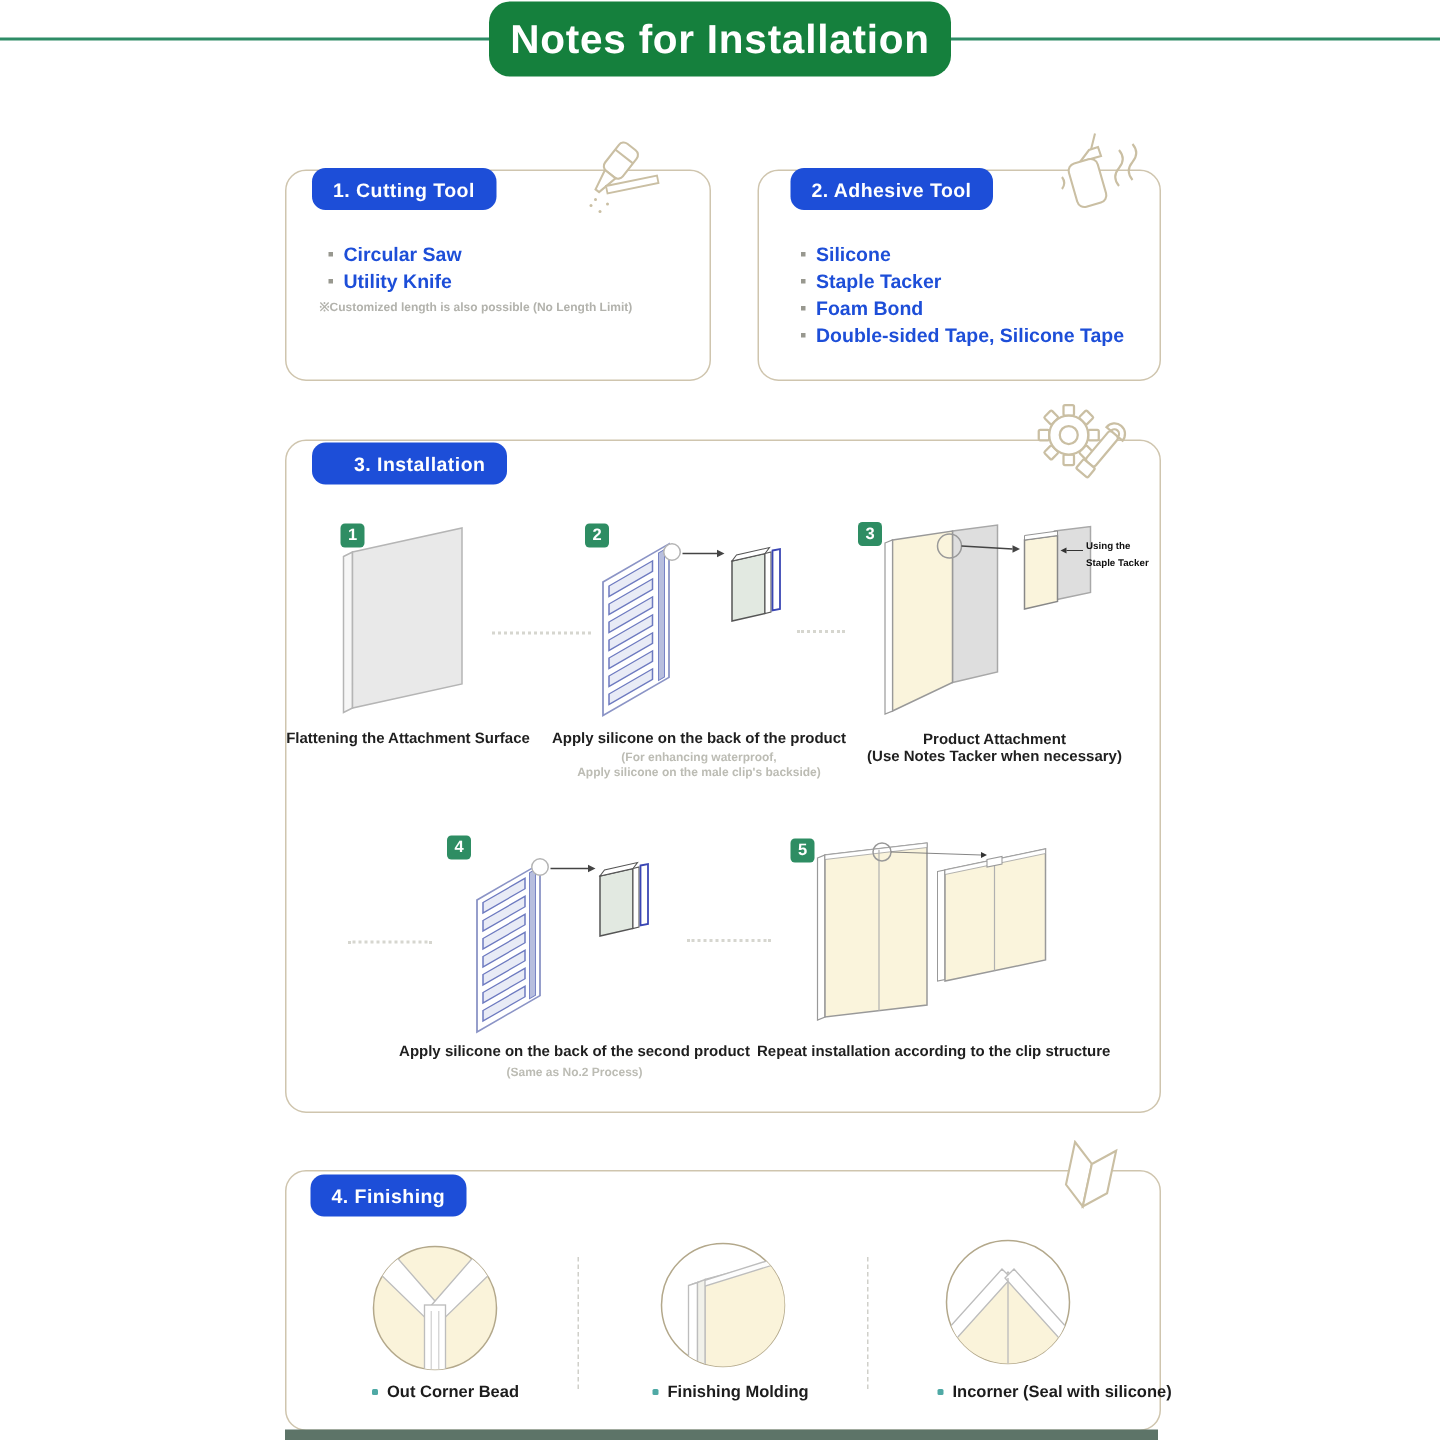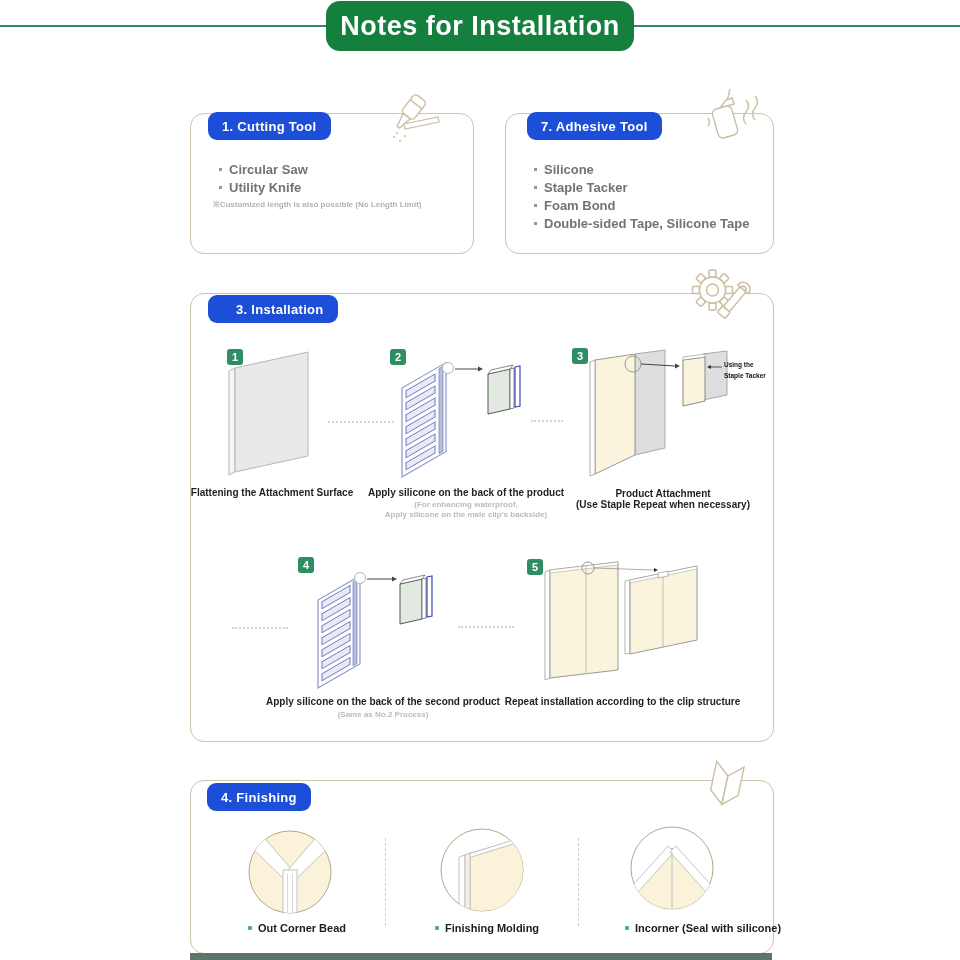--- a/index.html
+++ b/index.html
@@ -14,21 +14,21 @@
   .box2{left:505px;top:113px;width:267px;height:139px;}
   .box3{left:190px;top:293px;width:582px;height:447px;}
   .box4{left:190px;top:780px;width:582px;height:172px;}
   .chip{position:absolute;background:#1d4ed8;color:#fff;font-weight:bold;font-size:13px;
         border-radius:9px;display:flex;align-items:center;padding:0 14px;height:28px;z-index:3;
         letter-spacing:.3px;}
   .chip1{left:208px;top:112px;} .chip2{left:527px;top:112px;}
   .chip3{left:208px;top:295px;padding-left:28px;} .chip4{left:207px;top:783px;align-items:center;}
   .tool-list{position:absolute;list-style:none;margin:0;padding:0;z-index:2;}
   .tool-list li{display:flex;align-items:center;gap:7px;font-size:13px;font-weight:bold;
-        color:#737373;height:18px;}
+        color:#1d4ed8;height:18px;}
   .dot{width:3px;height:3px;background:#98988f;flex:none;}
   .list1{left:219px;top:160px;} .list2{left:534px;top:160px;}
   .note{position:absolute;left:213px;top:198px;font-size:8px;color:#b2b2ac;font-weight:bold;z-index:2;}
   .badge{position:absolute;width:16px;height:16px;background:#2e8d63;color:#fff;font-size:11px;
         font-weight:bold;display:flex;align-items:center;justify-content:center;border-radius:3px;z-index:3;}
   .ill{position:absolute;z-index:2;}
   .caption{position:absolute;font-size:10px;font-weight:bold;color:#1f1f1f;text-align:center;z-index:2;}
   .subcap{position:absolute;font-size:8px;font-weight:bold;color:#bcbcb4;text-align:center;z-index:2;}
   .annot{position:absolute;left:724px;top:359px;width:50px;font-size:6.5px;font-weight:bold;
         color:#111;line-height:1.7;z-index:3;}
@@ -76,21 +76,21 @@
       </li>
     <li>
         <span class="dot"></span>
         <span>Utility Knife</span>
       </li>
   </ul>
   <div class="note">※Customized length is also possible (No Length Limit)</div>
 
   <div class="box box2"></div>
   <div class="chip chip2">
-    <span>7. Adhesive Tool</span>
+    <span>2. Adhesive Tool</span>
   </div>
   <svg class="icon" style="left:696px;top:86px" width="68" height="62">
     <g stroke="#cabfa3" fill="#fff" stroke-width="1.4">
       <path d="M34,3 L30,19" fill="none"></path>
       <polygon points="24,22 38,18 36,12 30,14"></polygon>
       <rect x="19" y="21" width="20" height="30" rx="5" transform="rotate(-16 29 36)"></rect>
       <path d="M50,14 q5,6 0,12 q-5,6 0,12" fill="none"></path>
       <path d="M59,10 q5,6 0,12 q-5,6 0,12" fill="none"></path>
       <path d="M12,32 q3,4 0,8" fill="none"></path>
     </g>
@@ -244,21 +244,21 @@
     <polygon points="102,22 169,8 169,11 102,25" fill="#fff" stroke="#999" stroke-width="0.5"></polygon>
     <line x1="135" y1="15" x2="135" y2="89" stroke="#b0b0b0" stroke-width="0.8"></line>
     <polygon points="130,15 140,13 140,18 130,20" fill="#fff" stroke="#999" stroke-width="0.7"></polygon>
   </svg>
 
   <div class="caption" style="left:172px;top:487px;width:200px">Flattening the Attachment Surface</div>
   <div class="caption" style="left:355px;top:487px;width:222px">Apply silicone on the back of the product</div>
   <div class="subcap" style="left:355px;top:500px;width:222px">(For enhancing waterproof,</div>
   <div class="subcap" style="left:355px;top:510px;width:222px">Apply silicone on the male clip's backside)</div>
   <div class="caption" style="left:553px;top:488px;width:220px">Product Attachment</div>
-  <div class="caption" style="left:553px;top:499px;width:220px">(Use Staple Repeat when necessary)</div>
+  <div class="caption" style="left:553px;top:499px;width:220px">(Use Notes Tacker when necessary)</div>
   <div class="caption" style="left:262px;top:696px;width:242px">Apply silicone on the back of the second product</div>
   <div class="subcap" style="left:262px;top:710px;width:242px">(Same as No.2 Process)</div>
   <div class="caption" style="left:500px;top:696px;width:245px">Repeat installation according to the clip structure</div>
 
   <div class="dotsep" style="left:328px;top:421px;width:66px"></div>
   <div class="dotsep" style="left:531px;top:420px;width:32px"></div>
   <div class="dotsep" style="left:232px;top:627px;width:56px"></div>
   <div class="dotsep" style="left:458px;top:626px;width:56px"></div>
 
   <div class="box box4"></div>

